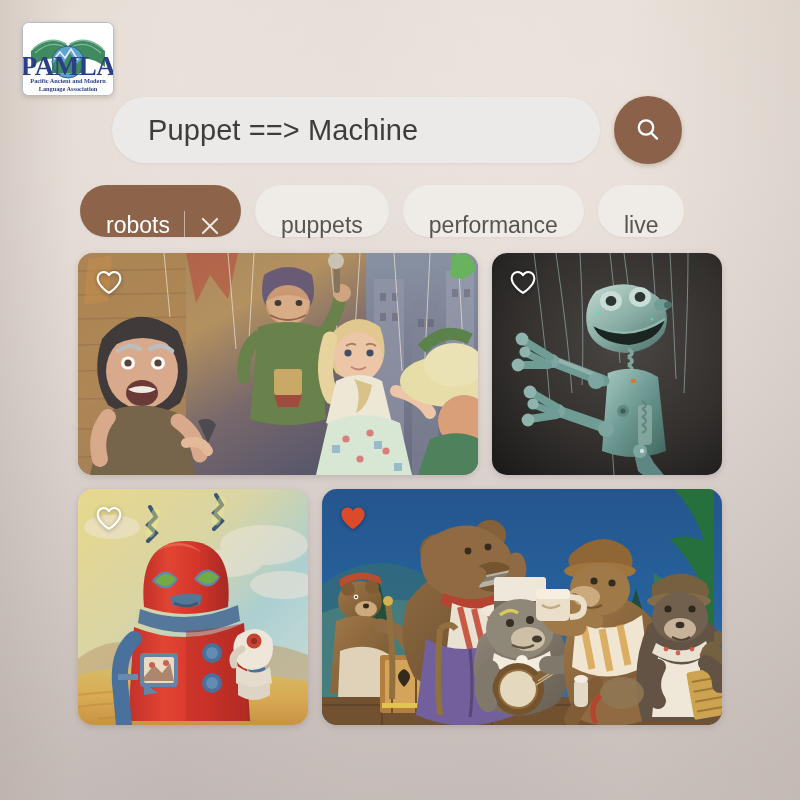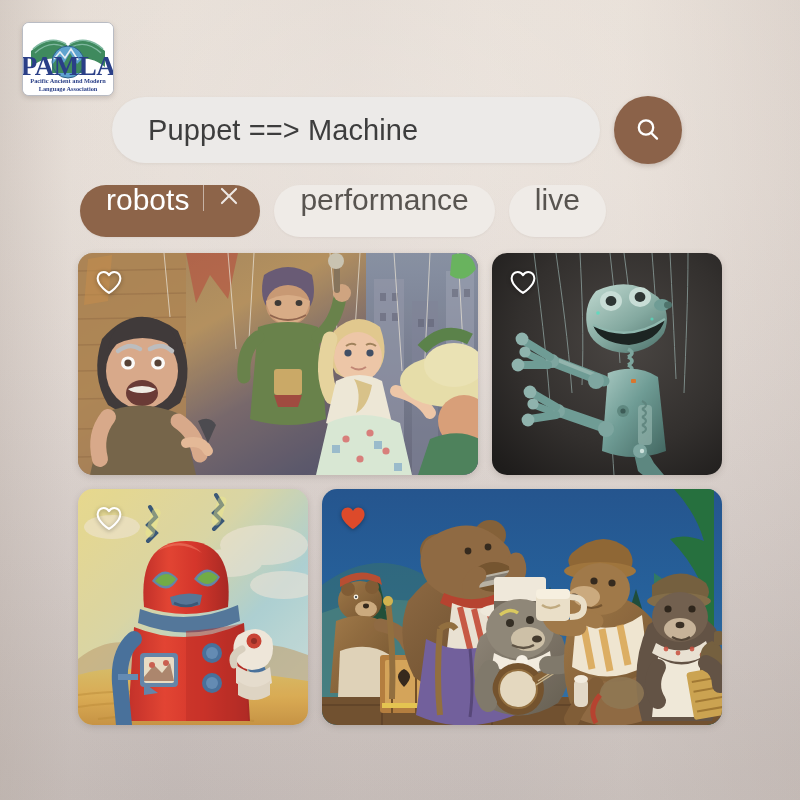--- a/index.html
+++ b/index.html
@@ -127,24 +127,24 @@
     height: 52px;
     display: flex;
     align-items: center;
     gap: 14px;
     z-index: 5;
   }
   .chip {
     height: 52px;
     border-radius: 26px;
     display: flex;
-    align-items: flex-start;
+    align-items: flex-end;
     gap: 0;
     padding: 0 26px;
-    font-size: 30px;
+    font-size: 23px;
     color: #585450;
     background: #efebe7;
     cursor: pointer;
     white-space: nowrap;
     box-shadow: 0 1px 2px rgba(120,105,95,0.08);
     user-select: none;
   }
   .chip.active {
     background: #8d6449;
     color: #ffffff;
@@ -255,20 +255,23 @@
   </div>
 
   <div class="chip-row">
 
     <div class="chip active">
       <span class="chip-label">robots</span>
       <span class="chip-sep"></span>
       <span class="chip-close"></span>
     </div>
 
+    <div class="chip">
+      <span class="chip-label">puppets</span>
+    </div>
 
     <div class="chip">
       <span class="chip-label">performance</span>
     </div>
 
     <div class="chip">
       <span class="chip-label">live</span>
     </div>
 
   </div>

